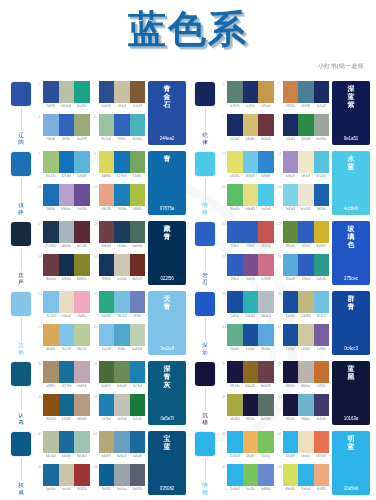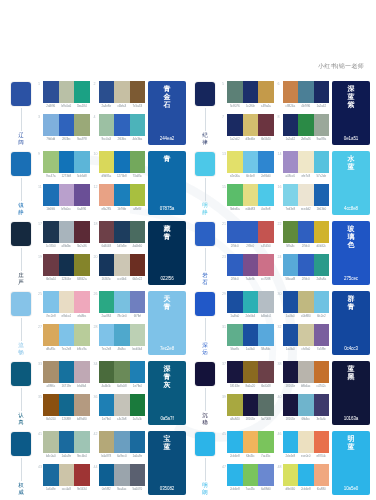--- a/index.html
+++ b/index.html
@@ -99,20 +99,21 @@
   .bigname{
     font-size:7px;font-weight:bold;line-height:8px;
     text-align:center;width:9px;word-break:break-all;
   }
   .bighex{font-size:4.5px;letter-spacing:-.1px;}
 </style>
 </head>
 <body>
 
 <div class="header">
+  <div class="title">蓝色系</div>
   <div class="credit">小红书|锦一老师</div>
 </div>
 
 <svg class="watermark" viewBox="0 0 260 300">
   <path d="M10,10 C130,20 230,110 210,230 C198,286 140,300 96,276" fill="none" stroke="#eef2f5" stroke-width="9"></path>
   <path d="M50,60 C150,70 206,150 190,226" fill="none" stroke="#f2f5f8" stroke-width="7"></path>
 </svg>
 
 <div class="sheet" id="sheet">
     <div class="row">

